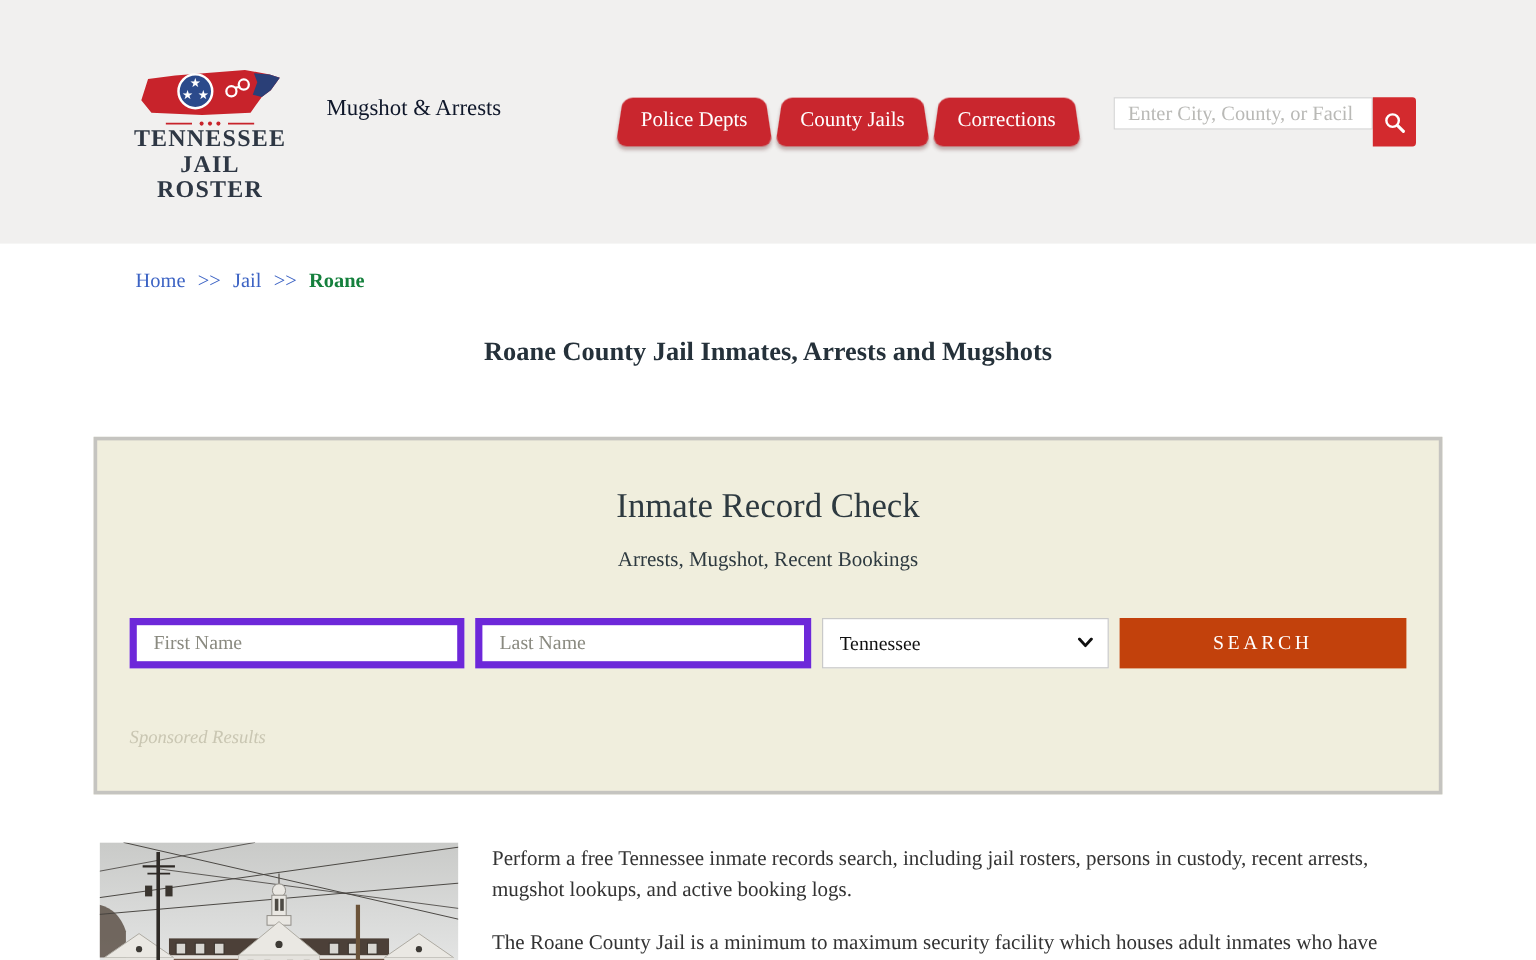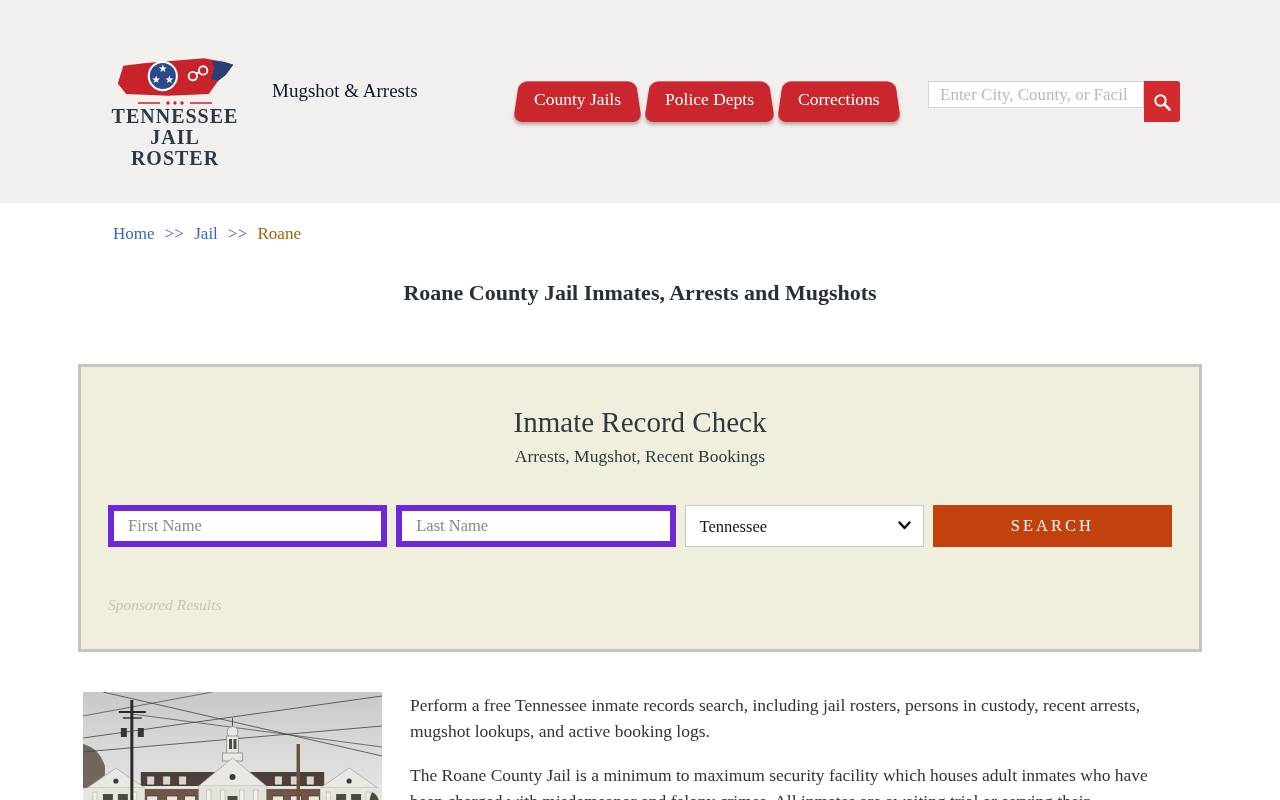--- a/index.html
+++ b/index.html
@@ -31,28 +31,28 @@
   .hsearch input::placeholder { color:#b9b9b6; }
   .hsearch button { width:36px; height:41px; background:#d32a2e; border:none; cursor:pointer;
             border-radius:0 3px 3px 0; display:flex; align-items:center; justify-content:center; }
 
   
   .main { width:1124px; margin:0 auto; }
 
   .breadcrumb { margin:21px 0 0 35px; font-size:17px; }
   .breadcrumb a { color:#3c63c4; text-decoration:none; cursor:pointer; }
   .crumb-sep { color:#3c63c4; margin:0 6px; }
-  .crumb-current { color:#a16207; font-weight:normal; }
+  .crumb-current { color:#15803d; font-weight:bold; }
 
   .page-title { margin-top:36px; text-align:center; font-size:22px; font-weight:bold; color:#25313a; }
 
   .panel { margin-top:58px; background:#f0eedd; border:3px solid #c5c4c0;
            padding:38px 27px 34px; }
   .panel-title { text-align:center; font-size:29px; color:#2e3a40; line-height:34px; }
-  .panel-sub { text-align:center; font-size:17.5px; color:#2e3a40; margin-top:6px; line-height:22px; }
+  .panel-sub { text-align:center; font-size:17.5px; color:#2e3a40; margin-top:16px; line-height:22px; }
 
   .form-row { display:flex; gap:9px; margin-top:38px; }
   .form-row > * { flex:1; height:42px; }
   .tf { border:6px solid #6d28d9; background:#fff; padding:0 14px;
         font-family:"Liberation Serif", serif; font-size:16.5px; color:#333; outline:none; }
   .tf::placeholder { color:#8a8a80; }
   .sel-wrap { position:relative; }
   .sel-wrap select { width:100%; height:42px; border:1px solid #c9c9c9; background:#fff;
         -webkit-appearance:none; appearance:none; padding:0 14px;
         font-family:"Liberation Serif", serif; font-size:16.5px; color:#111; outline:none; cursor:pointer; }
@@ -92,24 +92,24 @@
       <line x1="52" y1="3" x2="74" y2="3" stroke="#c8232b" stroke-width="1.5"></line>
     </svg>
     <div class="logo-line">TENNESSEE</div>
     <div class="logo-line">JAIL ROSTER</div>
   </div>
 
   <div class="tagline">Mugshot &amp; Arrests</div>
 
   <nav class="nav">
     <button class="navbtn">
+      <span>Police Depts</span>
+    </button>
+    <button class="navbtn">
       <span>County Jails</span>
-    </button>
-    <button class="navbtn">
-      <span>Police Depts</span>
     </button>
     <button class="navbtn">
       <span>Corrections</span>
     </button>
   </nav>
 
   <div class="hsearch">
     <input type="text" placeholder="Enter City, County, or Facil" style="">
     <button>
       <svg width="20" height="20" viewBox="0 0 20 20">

